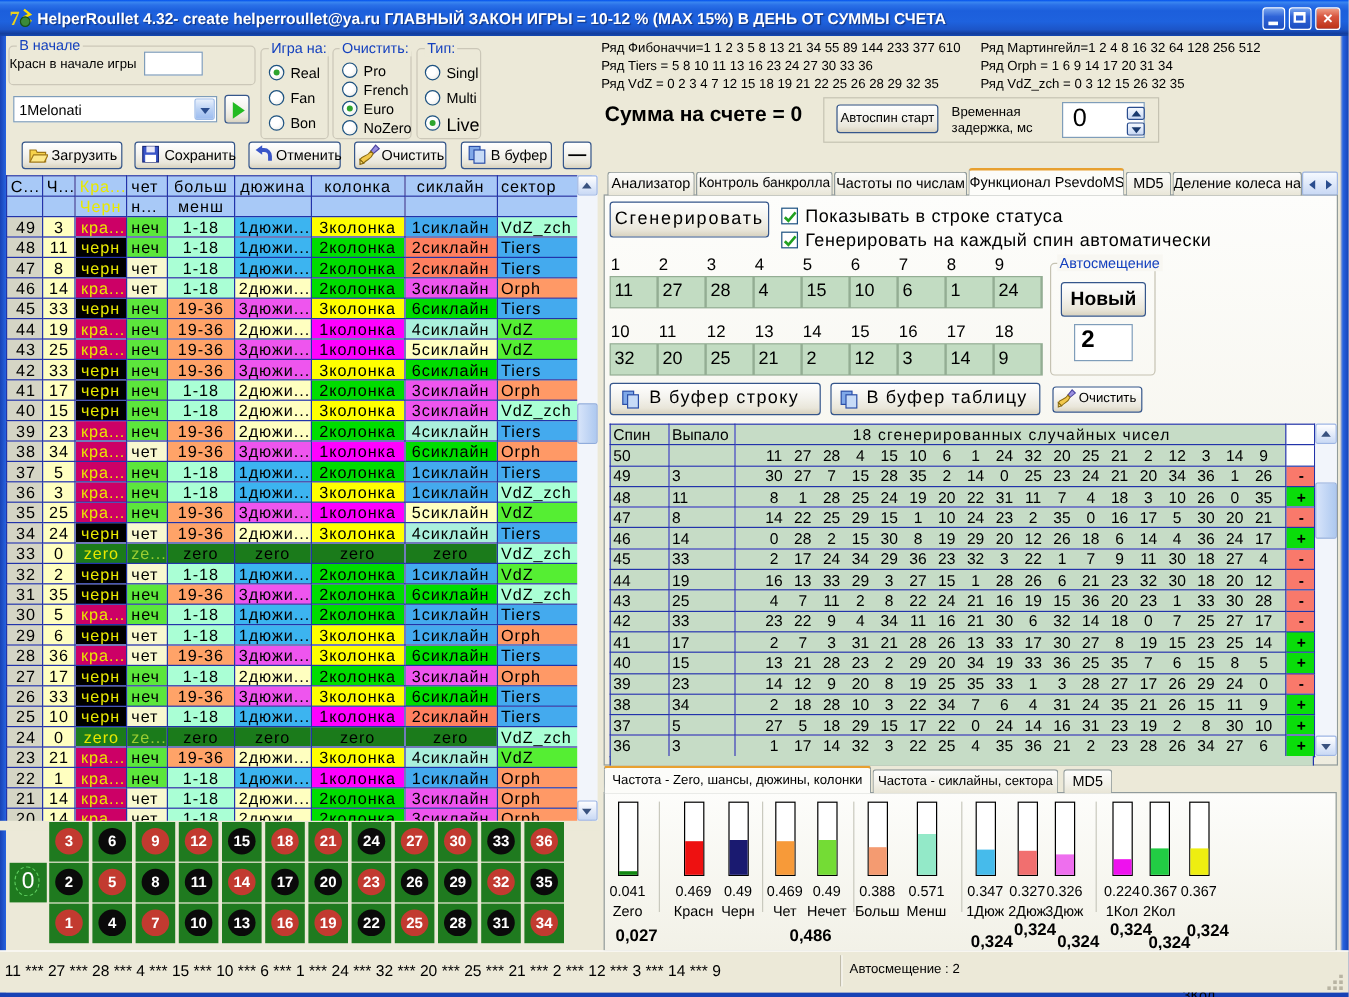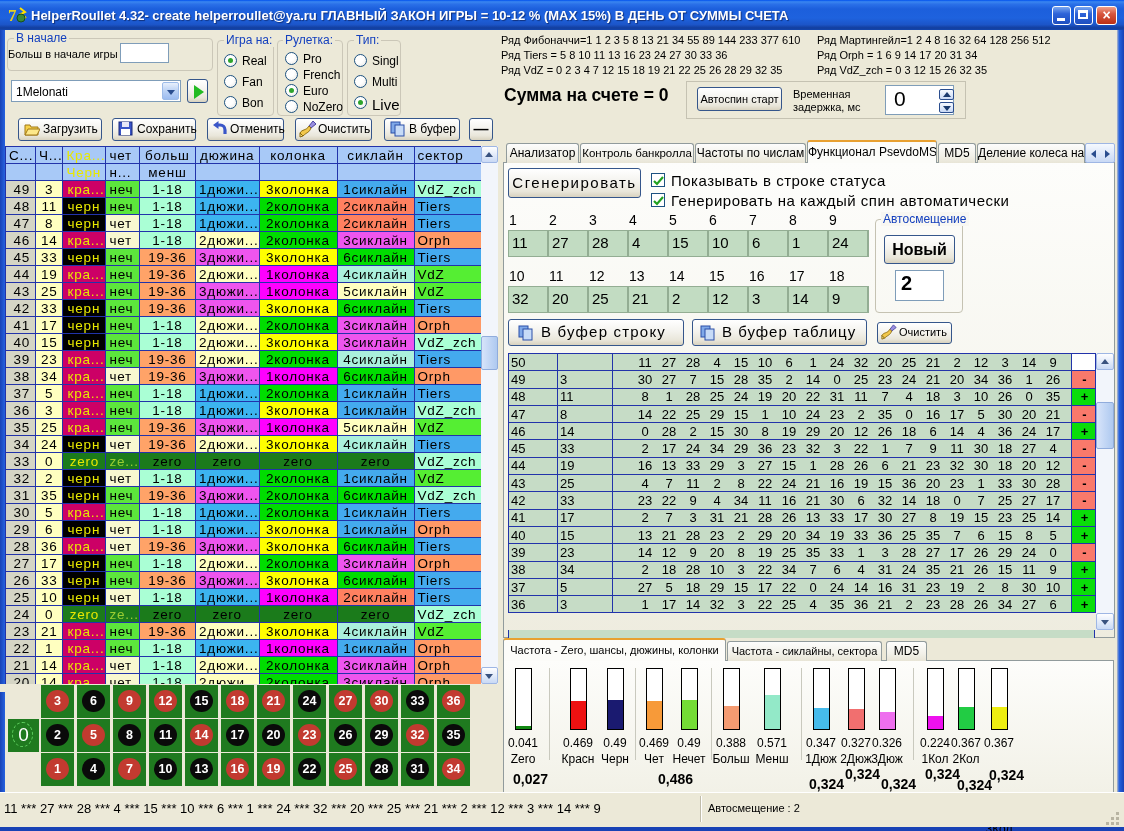--- a/index.html
+++ b/index.html
@@ -51,21 +51,21 @@
 <div class="winbtn" style="left:1052px;background:linear-gradient(180deg,#7AA7F0,#2E63D8 40%,#1E4FC0);"> 
     <div style="position:absolute;left:4px;top:11px;width:8px;height:3px;background:#fff;"></div>
   </div>
 <div class="winbtn" style="left:1074px;background:linear-gradient(180deg,#7AA7F0,#2E63D8 40%,#1E4FC0);">
     <div style="position:absolute;left:3px;top:3px;width:10px;height:9px;border:2px solid #fff;border-top-width:3px;"></div>
   </div>
 <div class="winbtn" style="left:1096px;width:21px;background:linear-gradient(180deg,#F0A088,#D75640 40%,#BC3015);font-size:14px;font-weight:bold;line-height:17px;">×</div>
 
 <div class="gbox" style="left:7px;top:38px;width:206px;height:33px;"></div>
 <div class="gcap" style="left:14px;top:31px;">В начале</div>
-<div class="txt" style="left:8px;top:48px;font-size:11px;">Больш в начале игры</div>
+<div class="txt" style="left:8px;top:48px;font-size:11px;">Красн в начале игры</div>
 <div class="abs" style="left:120px;top:43px;width:49px;height:20px;background:#fff;border:1px solid #7F9DB9;"></div>
 
 <div class="abs" style="left:11px;top:80px;width:170px;height:22px;background:#fff;border:1px solid #7F9DB9;">
  <div class="txt" style="left:4px;top:4px;font-size:12px;">1Melonati</div>
  <div class="abs" style="right:1px;top:1px;width:17px;height:18px;border:1px solid #9DBBE8;border-radius:2px;background:linear-gradient(180deg,#E8F0FC,#BAD1F4 50%,#9CBCF0);">
   <div class="abs" style="left:4px;top:7px;width:0;height:0;border-left:4px solid transparent;border-right:4px solid transparent;border-top:5px solid #2A4D8E;"></div>
  </div>
 </div>
 <div class="btn" style="left:187px;top:79px;width:21px;height:24px;">
  <div class="abs" style="left:6px;top:5px;width:0;height:0;border-top:7px solid transparent;border-bottom:7px solid transparent;border-left:10px solid #22BB22;"></div>
@@ -75,21 +75,21 @@
 <div class="gcap" style="left:224px;top:33px;">Игра на:</div>
 <div class="radio" style="left:224px;top:54px;">
     <div class="dot"></div>
   </div>
 <div class="txt" style="left:242px;top:54px;font-size:12px;">Real</div>
 <div class="radio" style="left:224px;top:75px;"></div>
 <div class="txt" style="left:242px;top:75px;font-size:12px;">Fan</div>
 <div class="radio" style="left:224px;top:96px;"></div>
 <div class="txt" style="left:242px;top:96px;font-size:12px;">Bon</div>
 <div class="gbox" style="left:277px;top:40px;width:66px;height:76px;"></div>
-<div class="gcap" style="left:283px;top:33px;">Рулетка:</div>
+<div class="gcap" style="left:283px;top:33px;">Очистить:</div>
 <div class="radio" style="left:285px;top:52px;"></div>
 <div class="txt" style="left:303px;top:52px;font-size:12px;">Pro</div>
 <div class="radio" style="left:285px;top:68px;"></div>
 <div class="txt" style="left:303px;top:68px;font-size:12px;">French</div>
 <div class="radio" style="left:285px;top:84px;">
     <div class="dot"></div>
   </div>
 <div class="txt" style="left:303px;top:84px;font-size:12px;">Euro</div>
 <div class="radio" style="left:285px;top:100px;"></div>
 <div class="txt" style="left:303px;top:100px;font-size:12px;">NoZero</div>
@@ -741,20 +741,26 @@
 
 <table id="rtab">
     <colgroup>
       <col style="width:49px">
       <col style="width:55px">
       <col style="width:459px">
       <col style="width:24px">
     </colgroup>
     <tbody>
       <tr style="height:16.3px;">
+        <td>Спин</td>
+        <td>Выпало</td>
+        <td style="text-align:center;letter-spacing:1px;">18 сгенерированных случайных чисел</td>
+        <td style="background:#fff;"></td>
+      </tr>
+      <tr style="height:16.3px;">
         <td>50</td>
         <td></td>
         <td>
           <div class="numrow">
             <span>11</span>
             <span>27</span>
             <span>28</span>
             <span>4</span>
             <span>15</span>
             <span>10</span>

